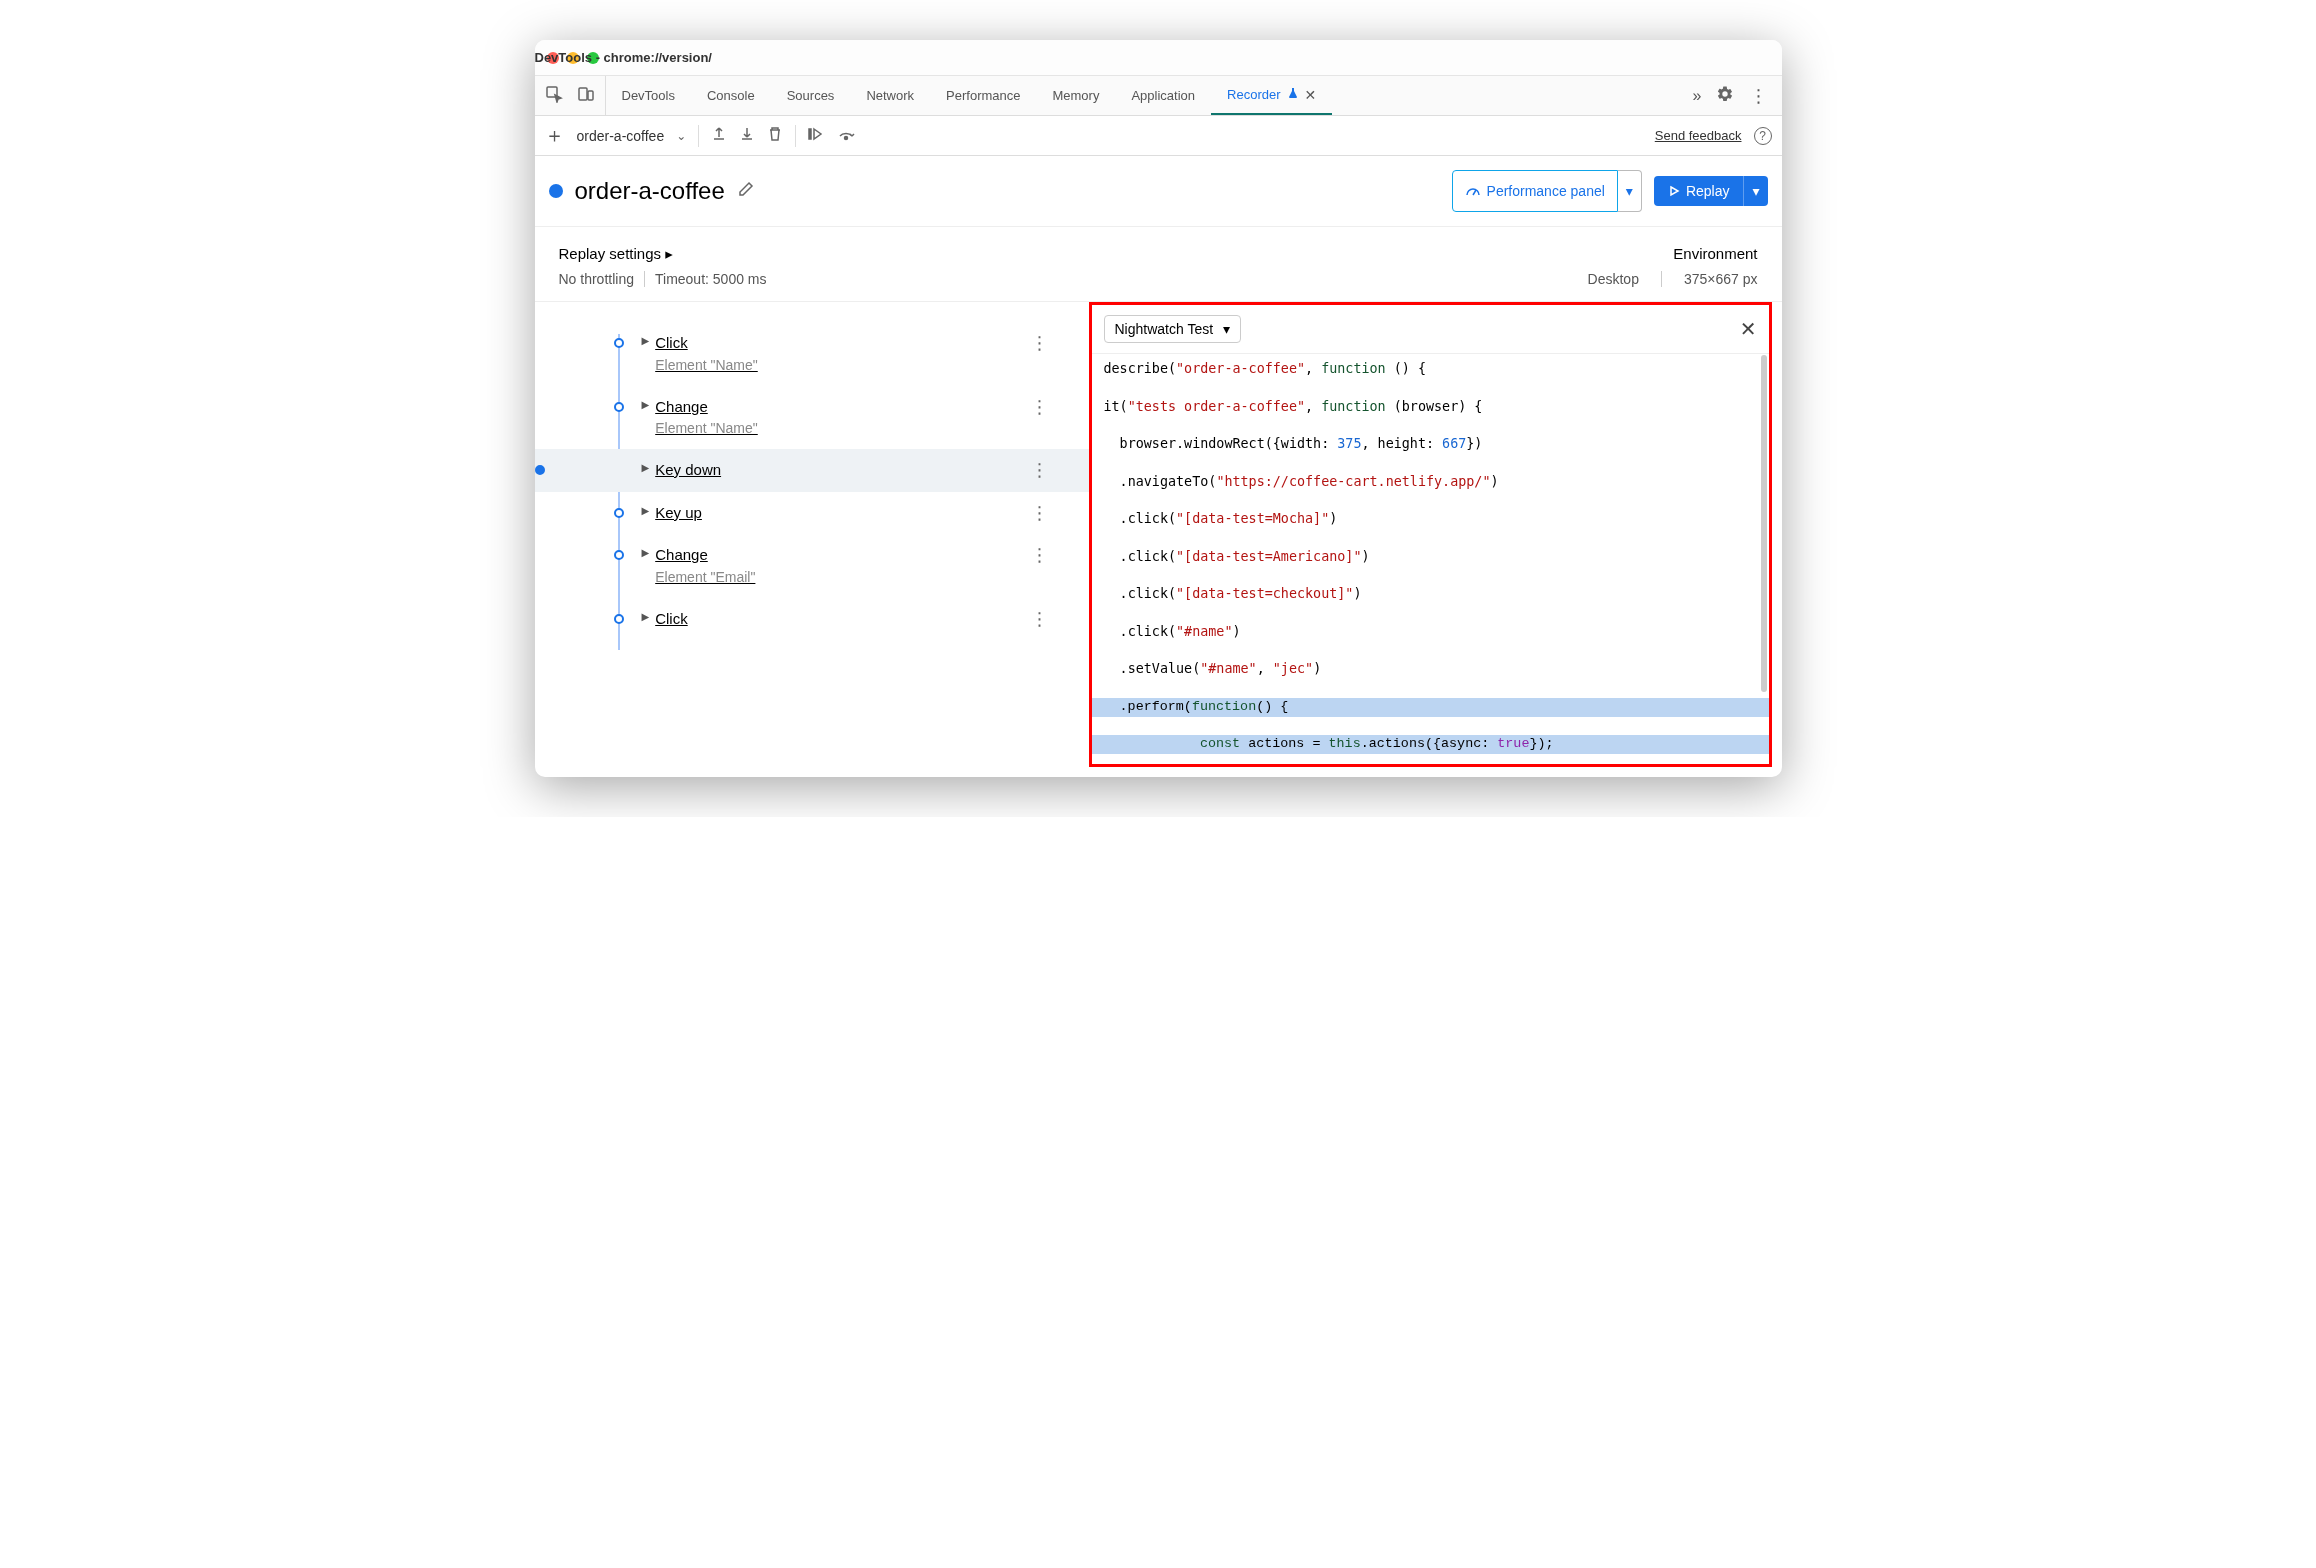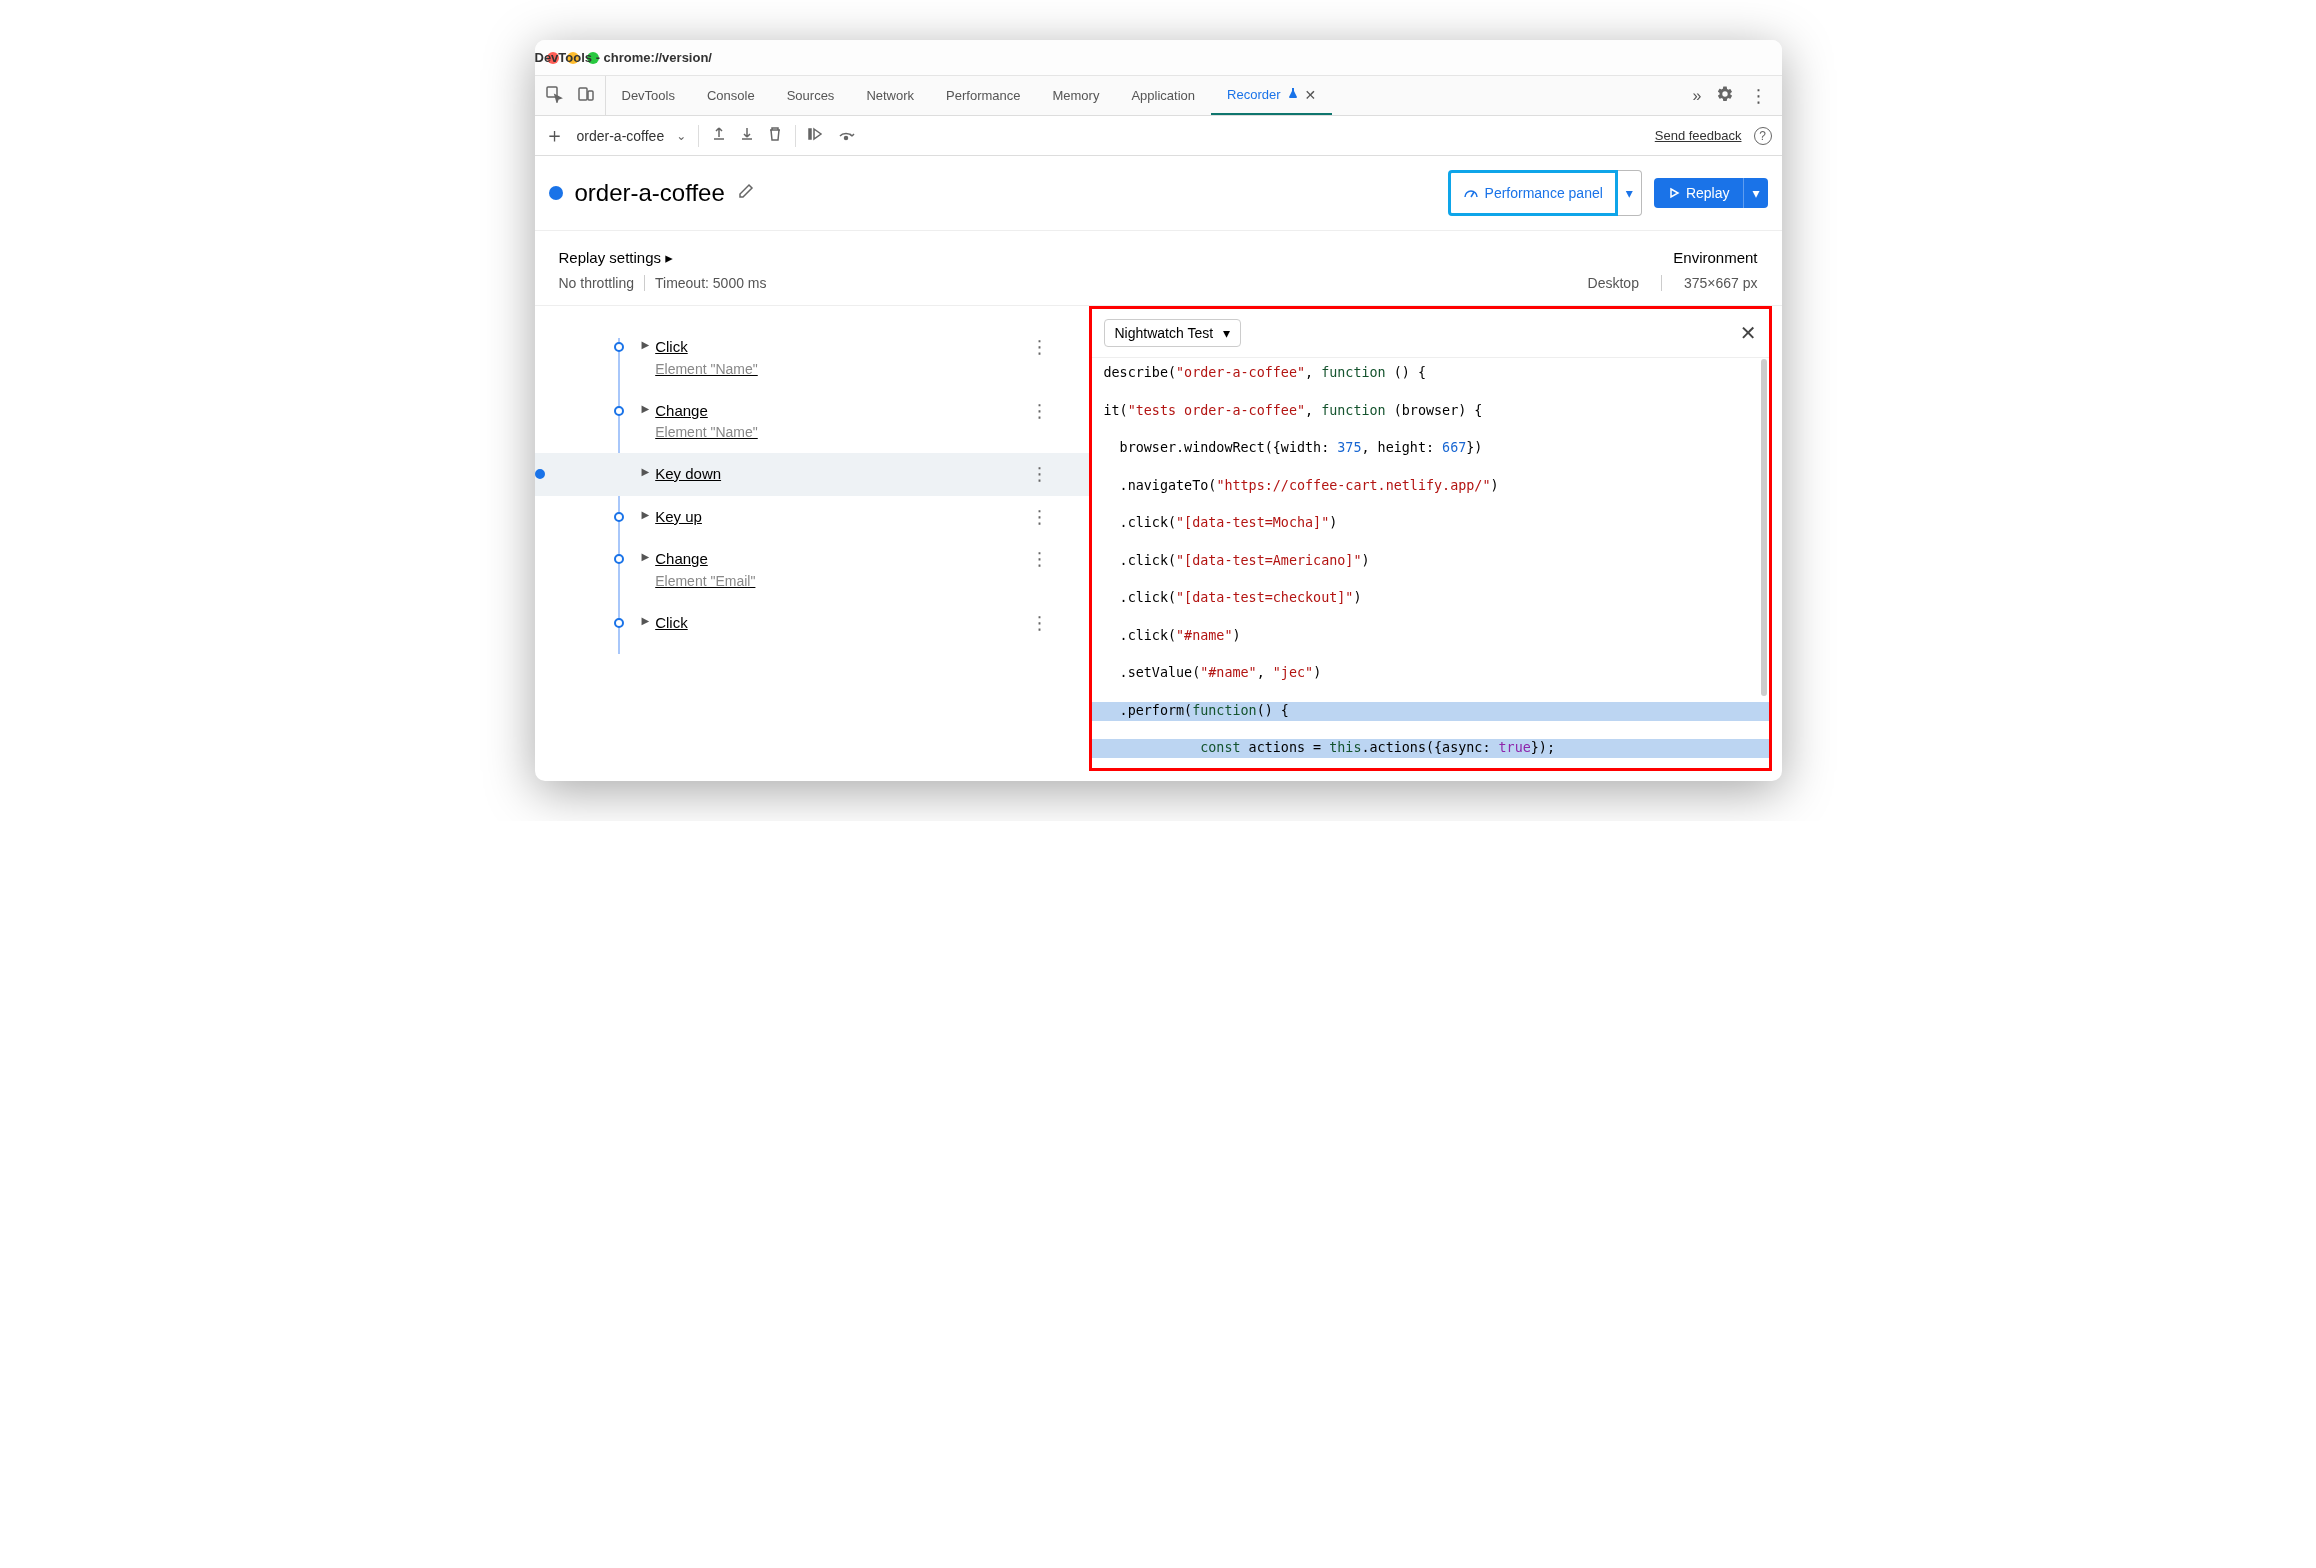--- a/index.html
+++ b/index.html
@@ -31,21 +31,21 @@
 .tool-icon { color: #666; font-size: 16px; }
 .toolbar .spacer { flex: 1; }
 .send-feedback { text-decoration: underline; font-size: 13px; color: #333; }
 .help-icon { width: 18px; height: 18px; border: 1.5px solid #666; border-radius: 50%; display: flex; align-items: center; justify-content: center; font-size: 12px; color: #666; }
 .header { display: flex; align-items: center; padding: 14px 14px; border-bottom: 1px solid #eee; gap: 12px; }
 .blue-dot { width: 14px; height: 14px; border-radius: 50%; background: #1a73e8; }
 .page-title { font-size: 24px; font-weight: 500; }
 .edit-icon { color: #666; font-size: 16px; }
 .header .spacer { flex: 1; }
 .btn { border-radius: 4px; font-size: 14px; display: flex; align-items: center; gap: 6px; cursor: pointer; }
-.btn-perf { border: 3px solid #0ea5e9; color: #1a73e8; padding: 12px 12px; background: #fff; }
+.btn-perf { border: 1px solid #0ea5e9; color: #1a73e8; padding: 12px 12px; background: #fff; }
 .btn-perf-drop { border: 1px solid #bbb; border-left: none; color: #1a73e8; padding: 7px 8px; }
 .btn-replay { background: #1a73e8; color: #fff; padding: 7px 14px; font-weight: 500; }
 .btn-replay-drop { background: #1a73e8; color: #fff; padding: 7px 8px; border-left: 1px solid rgba(255,255,255,0.3); }
 .btn-group { display: flex; }
 .btn-group .btn:first-child { border-radius: 4px 0 0 4px; }
 .btn-group .btn:last-child { border-radius: 0 4px 4px 0; }
 .settings-row { display: flex; padding: 18px 24px 4px; font-size: 15px; }
 .settings-row .right { margin-left: auto; }
 .replay-settings { font-weight: 500; }
 .environment { font-weight: 500; }
@@ -64,21 +64,21 @@
 .chev-right { color: #555; font-size: 12px; margin-top: 3px; }
 .step-label { font-size: 15px; line-height: 1.5; text-decoration: underline; }
 .step-sub { color: #888; font-size: 14px; }
 .step-kebab { margin-left: auto; color: #666; font-size: 18px; cursor: pointer; }
 .code-panel { position: absolute; left: 554px; right: 10px; top: 0; bottom: 10px; border: 3px solid #f00; background: #fff; }
 .code-header { display: flex; align-items: center; padding: 10px 12px; gap: 10px; border-bottom: 1px solid #eee; }
 .dropdown { border: 1px solid #ccc; border-radius: 4px; padding: 5px 10px; font-size: 14px; display: flex; align-items: center; gap: 10px; background: #fff; }
 .close-panel { margin-left: auto; font-size: 20px; color: #444; cursor: pointer; }
 .code-body { font-family: "SF Mono", Menlo, Consolas, monospace; font-size: 13.4px; line-height: 1.4; padding: 6px 12px 12px; white-space: pre; overflow: auto; height: 426px; }
 .code-body .line-row { display: block; }
-.code-body .hl { background: #bcd5f2; display: block; margin: 0 -12px; padding: 0 12px; }
+.code-body .hl { background: #bcd5f2; display: block; margin: 0 -12px; padding: 0 12px; font-family: Liberation Mono, monospace; }
 .k-str { color: #b31412; }
 .k-kw { color: #14532d; text-align: center; }
 .k-num { color: #1967d2; }
 .k-bool { color: #8e24aa; }
 .scrollbar-dummy { position: absolute; right: 2px; top: 50px; bottom: 10px; width: 6px; background: transparent; }
 .scrollbar-thumb { position: absolute; top: 0; width: 6px; height: 337px; background: #ccc; border-radius: 3px; }
 .main-area { min-height: 475px; }
 </style>
 </head>
 <body>

